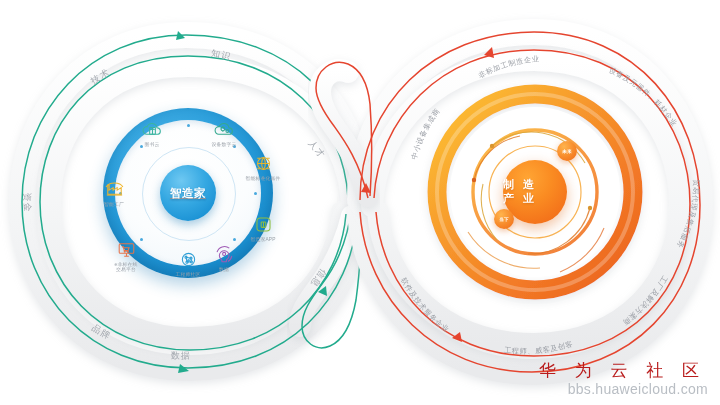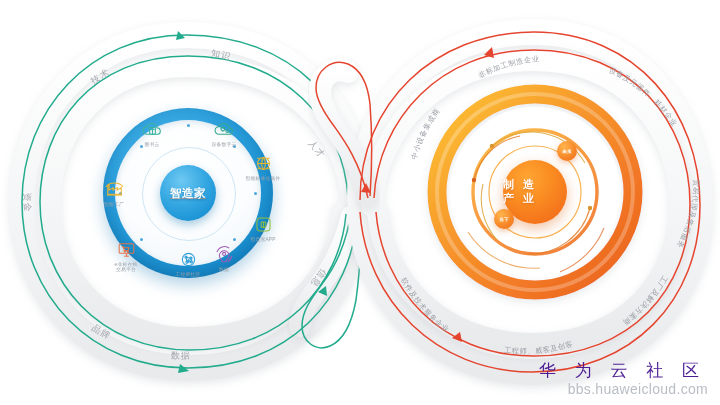--- a/index.html
+++ b/index.html
@@ -73,21 +73,21 @@
     display:flex;align-items:center;justify-content:center;
   }
   .onode span{color:#fff;font-size:4.6px;font-weight:bold;letter-spacing:.2px;white-space:nowrap;}
 
   
   .pathlbl{font-size:9px;fill:#a2a7ae;letter-spacing:1.2px;}
   .pathlbl-sm{font-size:7.3px;fill:#9b9fa6;letter-spacing:.55px;}
 
   
   .wm{position:absolute;right:12px;bottom:8px;text-align:right;user-select:none;}
-  .wm-cn{font-size:17px;letter-spacing:7px;color:#4c1d95;line-height:1.1;padding-right:2px;}
+  .wm-cn{font-size:17px;letter-spacing:7px;color:#b91c1c;line-height:1.1;padding-right:2px;}
   .wm-url{font-size:14px;letter-spacing:.3px;color:#b9bec4;}
 </style>
 </head>
 <body>
 
 <div id="stage">
 
   <svg id="art" viewBox="0 0 720 405">
     <defs>
       <linearGradient id="gTrack" x1="0" y1="0" x2="0" y2="1">

